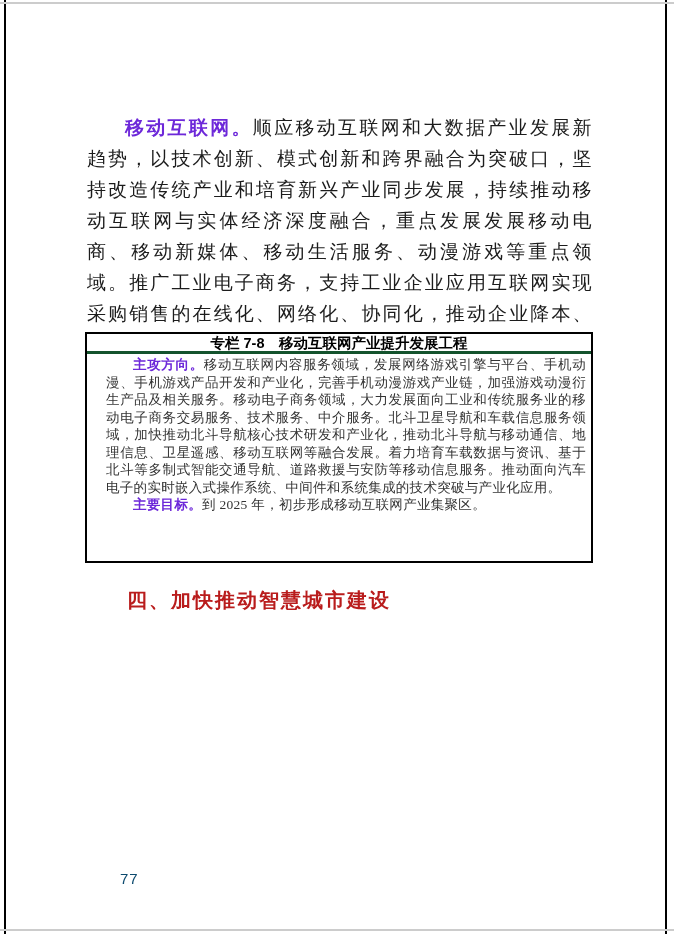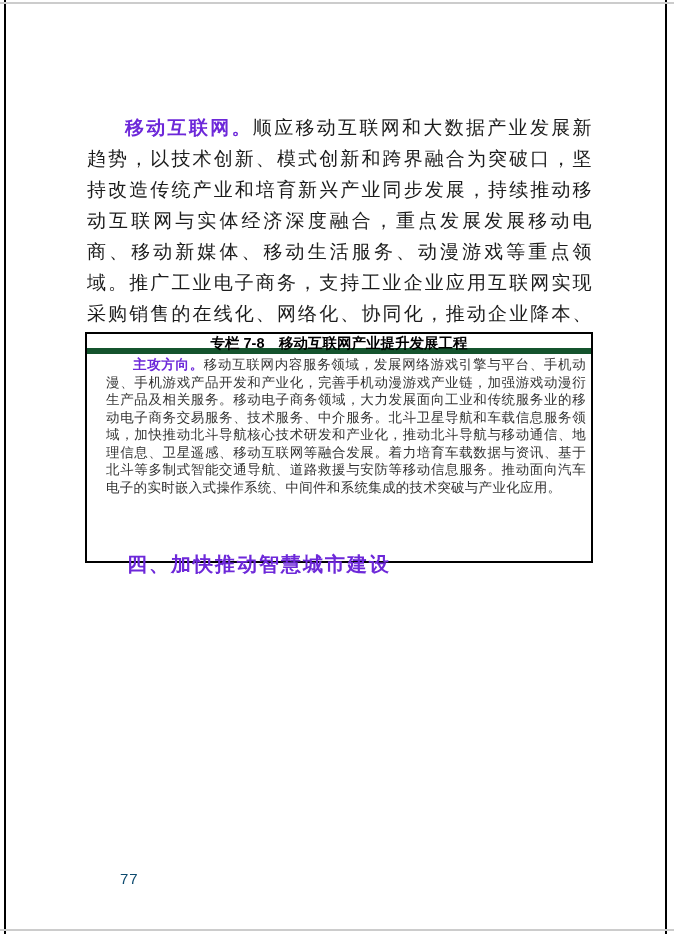--- a/index.html
+++ b/index.html
@@ -28,38 +28,38 @@
     font-family: "Liberation Sans", "DejaVu Sans", sans-serif;
     color: #6d28d9;
   }
 
   .feature-box {
     position: absolute; left: 85px; top: 332px; width: 508px; height: 231px;
     border: 2px solid #000; box-sizing: border-box; background: #fff;
   }
   .box-title {
     height: 20px; line-height: 18px; box-sizing: border-box;
-    border-bottom: 6px solid #14532d;
+    border-bottom: 3px solid #14532d;
     text-align: center; font-weight: bold; font-size: 14.5px;
     font-family: "Liberation Sans", "DejaVu Sans", sans-serif;
     color: #000;
   }
   .box-body {
     padding: 2px 5px 0 19px;
     font-size: 13.5px; line-height: 17.5px;
     color: #333; text-align: justify; letter-spacing: 0.3px;
   }
   .box-body p { margin: 0; text-indent: 2em; }
   .box-body .lead-bold { font-size: 13.5px; }
 
   .section-heading {
-    position: absolute; left: 87px; top: 551px; width: 506px;
+    position: absolute; left: 87px; top: 587px; width: 506px;
     font-size: 20px; font-weight: bold;
     font-family: Liberation Sans, sans-serif;
-    letter-spacing: 2px; text-indent: 2em; color: #6d28d9;
+    letter-spacing: 2px; text-indent: 2em; color: #b91c1c;
     margin: 0;
   }
 
   .para2 {
     position: absolute; left: 87px; top: 601px; width: 506px;
     font-size: 19px; line-height: 31px;
     text-align: justify; letter-spacing: 1.5px; text-indent: 2em;
     margin: 0;
   }
 
@@ -77,20 +77,21 @@
   <div class="frame-right"></div>
   <div class="frame-top"></div>
   <div class="frame-bottom"></div>
 
   <p class="para1"><span class="lead-bold">移动互联网。</span><span>顺应移动互联网和大数据产业发展新趋势，以技术创新、模式创新和跨界融合为突破口，坚持改造传统产业和培育新兴产业同步发展，持续推动移动互联网与实体经济深度融合，重点发展发展移动电商、移动新媒体、移动生活服务、动漫游戏等重点领域。推广工业电子商务，支持工业企业应用互联网实现采购销售的在线化、网络化、协同化，推动企业降本、提质、增效和创新管理模式。</span></p>
 
   <div class="feature-box">
     <div class="box-title">专栏 7-8　移动互联网产业提升发展工程</div>
     <div class="box-body">
       <p><span class="lead-bold">主攻方向。</span><span>移动互联网内容服务领域，发展网络游戏引擎与平台、手机动漫、手机游戏产品开发和产业化，完善手机动漫游戏产业链，加强游戏动漫衍生产品及相关服务。移动电子商务领域，大力发展面向工业和传统服务业的移动电子商务交易服务、技术服务、中介服务。北斗卫星导航和车载信息服务领域，加快推动北斗导航核心技术研发和产业化，推动北斗导航与移动通信、地理信息、卫星遥感、移动互联网等融合发展。着力培育车载数据与资讯、基于北斗等多制式智能交通导航、道路救援与安防等移动信息服务。推动面向汽车电子的实时嵌入式操作系统、中间件和系统集成的技术突破与产业化应用。</span></p>
+      <p><span class="lead-bold">主要目标。</span><span>到 2025 年，初步形成移动互联网产业集聚区。</span></p>
     </div>
   </div>
 
   <h2 class="section-heading">四、加快推动智慧城市建设</h2>
 
 
   <div class="page-number">77</div>
 </div>
 
 </body></html>

